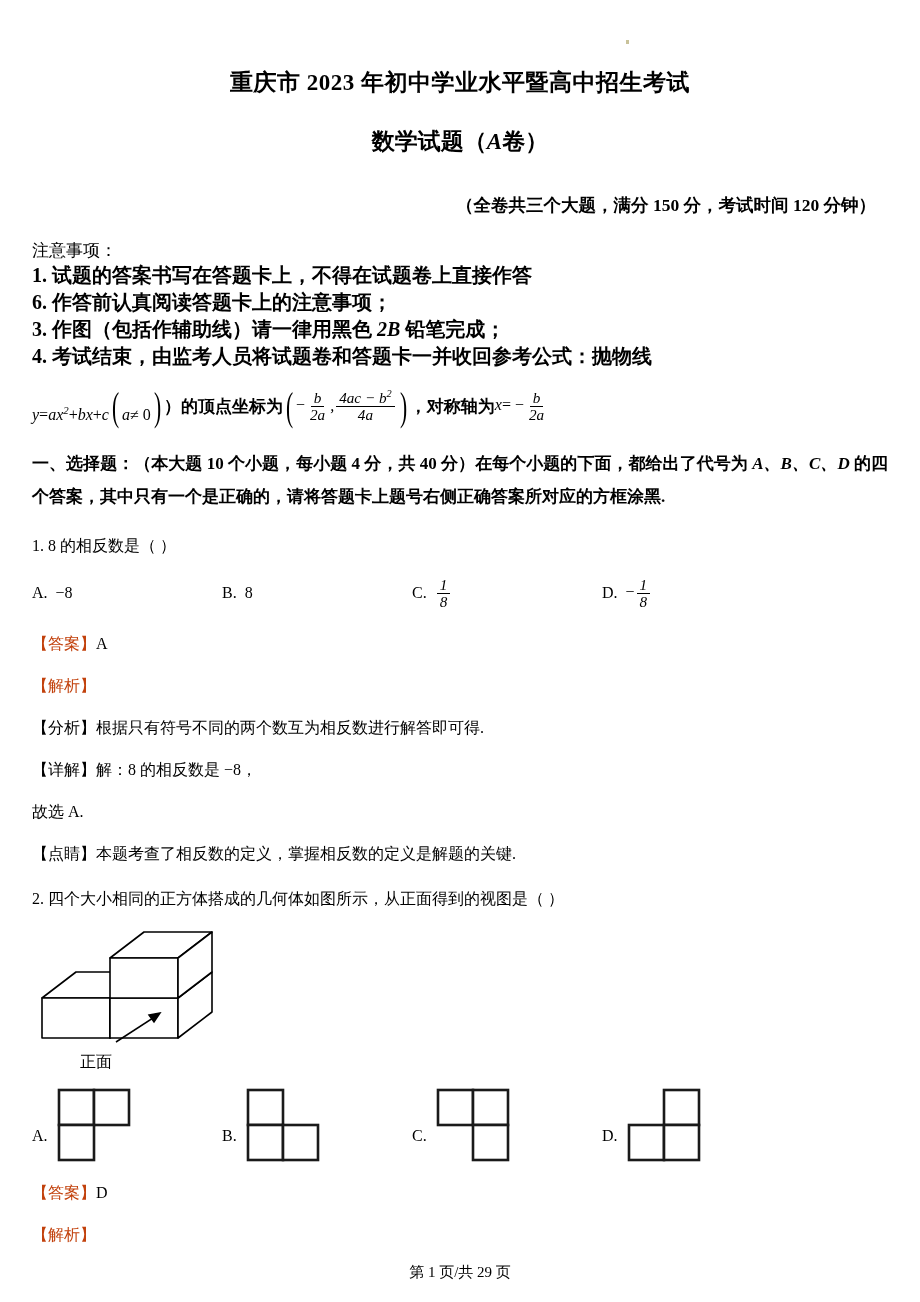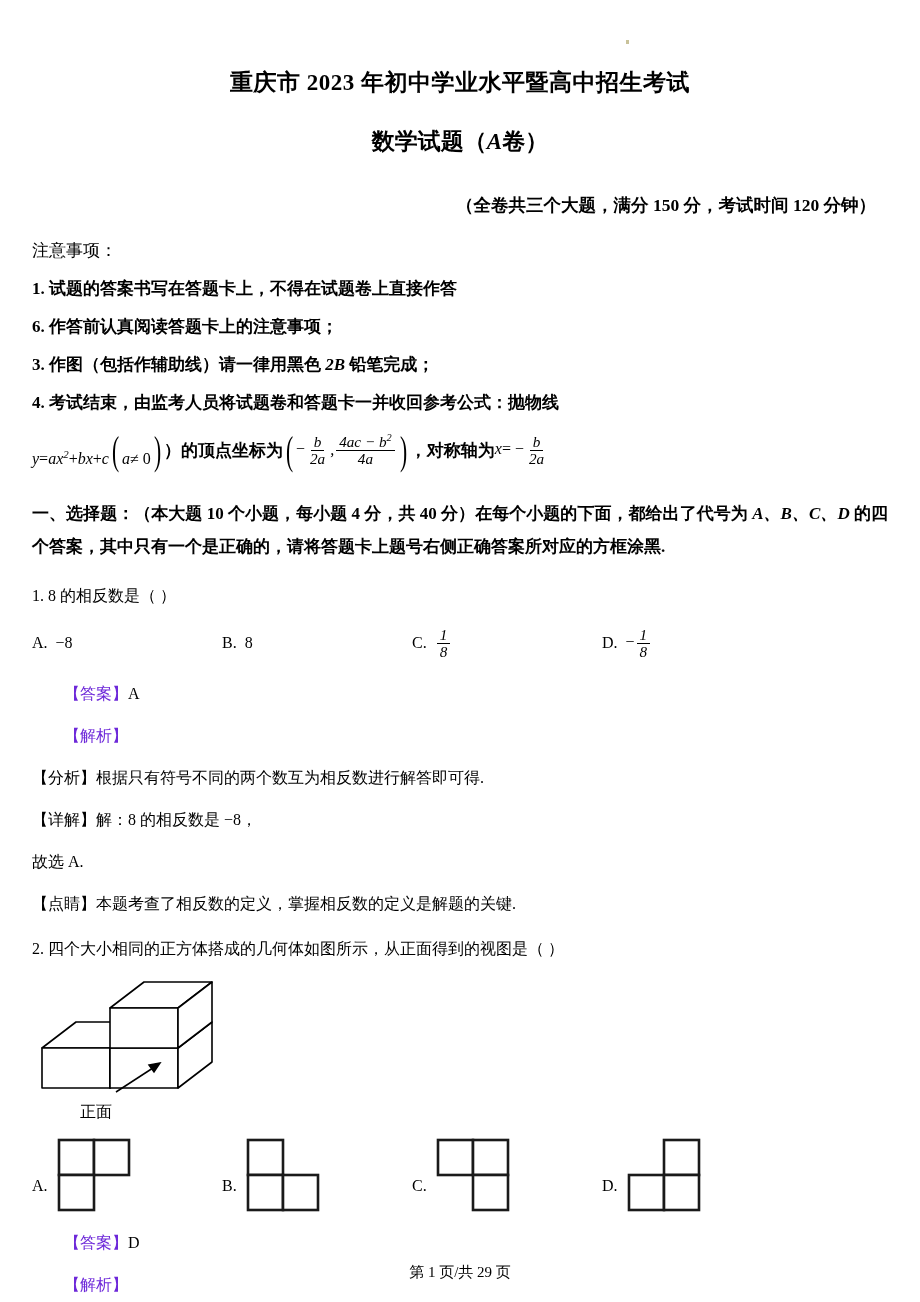--- a/index.html
+++ b/index.html
@@ -51,22 +51,21 @@
   }
 
   
   .notice-head {
     font-weight: normal;
     font-size: 17px;
     margin-top: 22px;
   }
   .notice-item {
     font-weight: bold;
-    font-size: 17px;
-    margin-top: 15px;
+    font-size: 20px;
   }
   .notice-item .ital { font-style: italic; }
 
   
   .formula-row {
     margin-top: 14px;
     display: flex;
     align-items: center;
     font-size: 16px;
     white-space: nowrap;
@@ -98,21 +97,21 @@
     font-weight: bold;
     font-size: 17px;
     font-family: "Liberation Serif", serif;
   }
 
   
   .section-head {
     font-weight: bold;
     font-size: 17px;
     line-height: 1.95;
-    margin-top: 24px;
+    margin-top: 18px;
     text-align: justify;
   }
   .section-head .ital { font-style: italic; }
 
   
   .q-text {
     font-size: 16px;
     margin-top: 20px;
     line-height: 1.6;
   }
@@ -128,21 +127,21 @@
   .opt-b { width: 190px; }
   .opt-c { width: 190px; }
   .opt-d { width: 190px; }
   .opt-key { margin-right: 8px; }
 
   .ans-line {
     font-size: 16px;
     margin-top: 18px;
     line-height: 1.5;
   }
-  .tag-blue { color: #6d28d9; margin-left: 32px; }
+  .tag-blue { color: #c2410c; }
 
   
   .fig-block { margin-top: 14px; }
   .front-label {
     font-size: 16px;
     text-align: left;
     padding-left: 48px;
     margin-top: 2px;
   }
 

